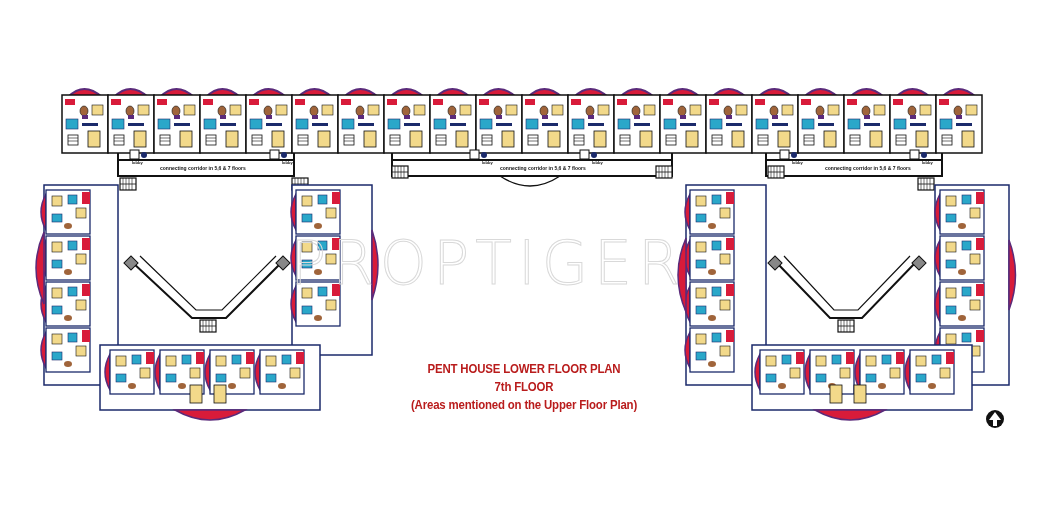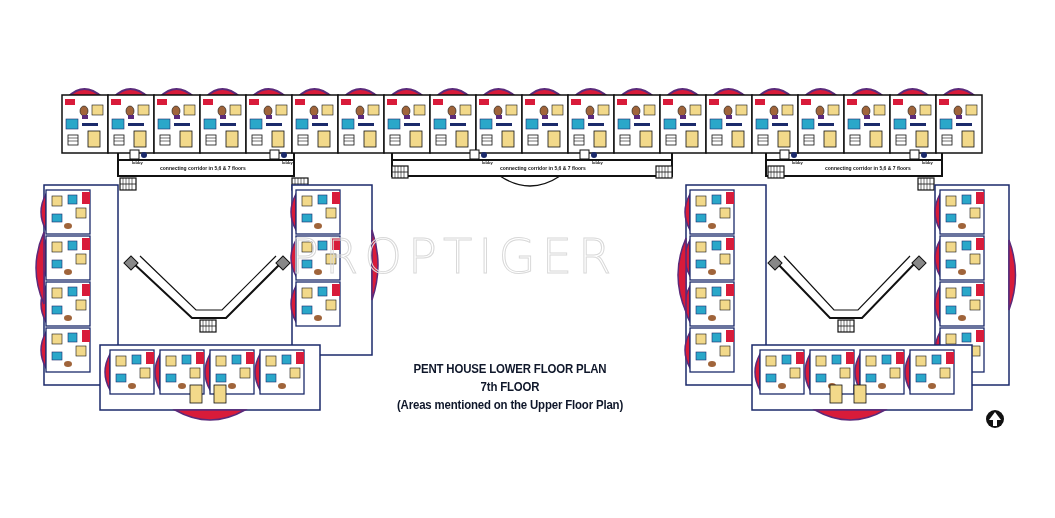--- a/index.html
+++ b/index.html
@@ -1,20 +1,20 @@
 <!DOCTYPE html>
 <html><head>
 <meta charset="utf-8">
 <style>
   html, body { margin: 0; padding: 0; background: #ffffff; }
   body { width: 1055px; height: 518px; position: relative; overflow: hidden; font-family: "Liberation Sans", sans-serif; }
   #plan { position: absolute; left: 0; top: 0; width: 1055px; height: 518px; }
-  .title-block { position: absolute; left: 380px; top: 360px; width: 260px; text-align: center; color: #0f172a; }
+  .title-block { position: absolute; left: 394px; top: 360px; width: 260px; text-align: center; color: #b91c1c; }
   .title-block div { font-family: "Liberation Sans", sans-serif; font-weight: bold; font-size: 13px; line-height: 18px; letter-spacing: -0.2px; transform: scaleX(0.88); }
-  .watermark { position: absolute; left: 290px; top: 228px; font-family: "DejaVu Sans", sans-serif; font-size: 48px; font-weight: 200; color: transparent; -webkit-text-stroke: 1px #d9d9d9; letter-spacing: 6px; }
+  .watermark { position: absolute; left: 290px; top: 228px; font-family: "DejaVu Sans", sans-serif; font-size: 60px; font-weight: 200; color: transparent; -webkit-text-stroke: 1px #d9d9d9; letter-spacing: 6px; }
   .corr-label { position: absolute; font-family: "Liberation Sans", sans-serif; font-size: 5px; font-weight: bold; color: #111; white-space: nowrap; }
   .lift-label { position: absolute; font-size: 4px; font-weight: bold; color: #111; }
   .north { position: absolute; left: 986px; top: 410px; width: 18px; height: 18px; border-radius: 50%; background: #111; }
   .north svg { width: 18px; height: 18px; }
 </style>
 </head>
 <body>
 
 <svg id="plan" viewBox="0 0 1055 518" xmlns="http://www.w3.org/2000/svg">
   <defs>

